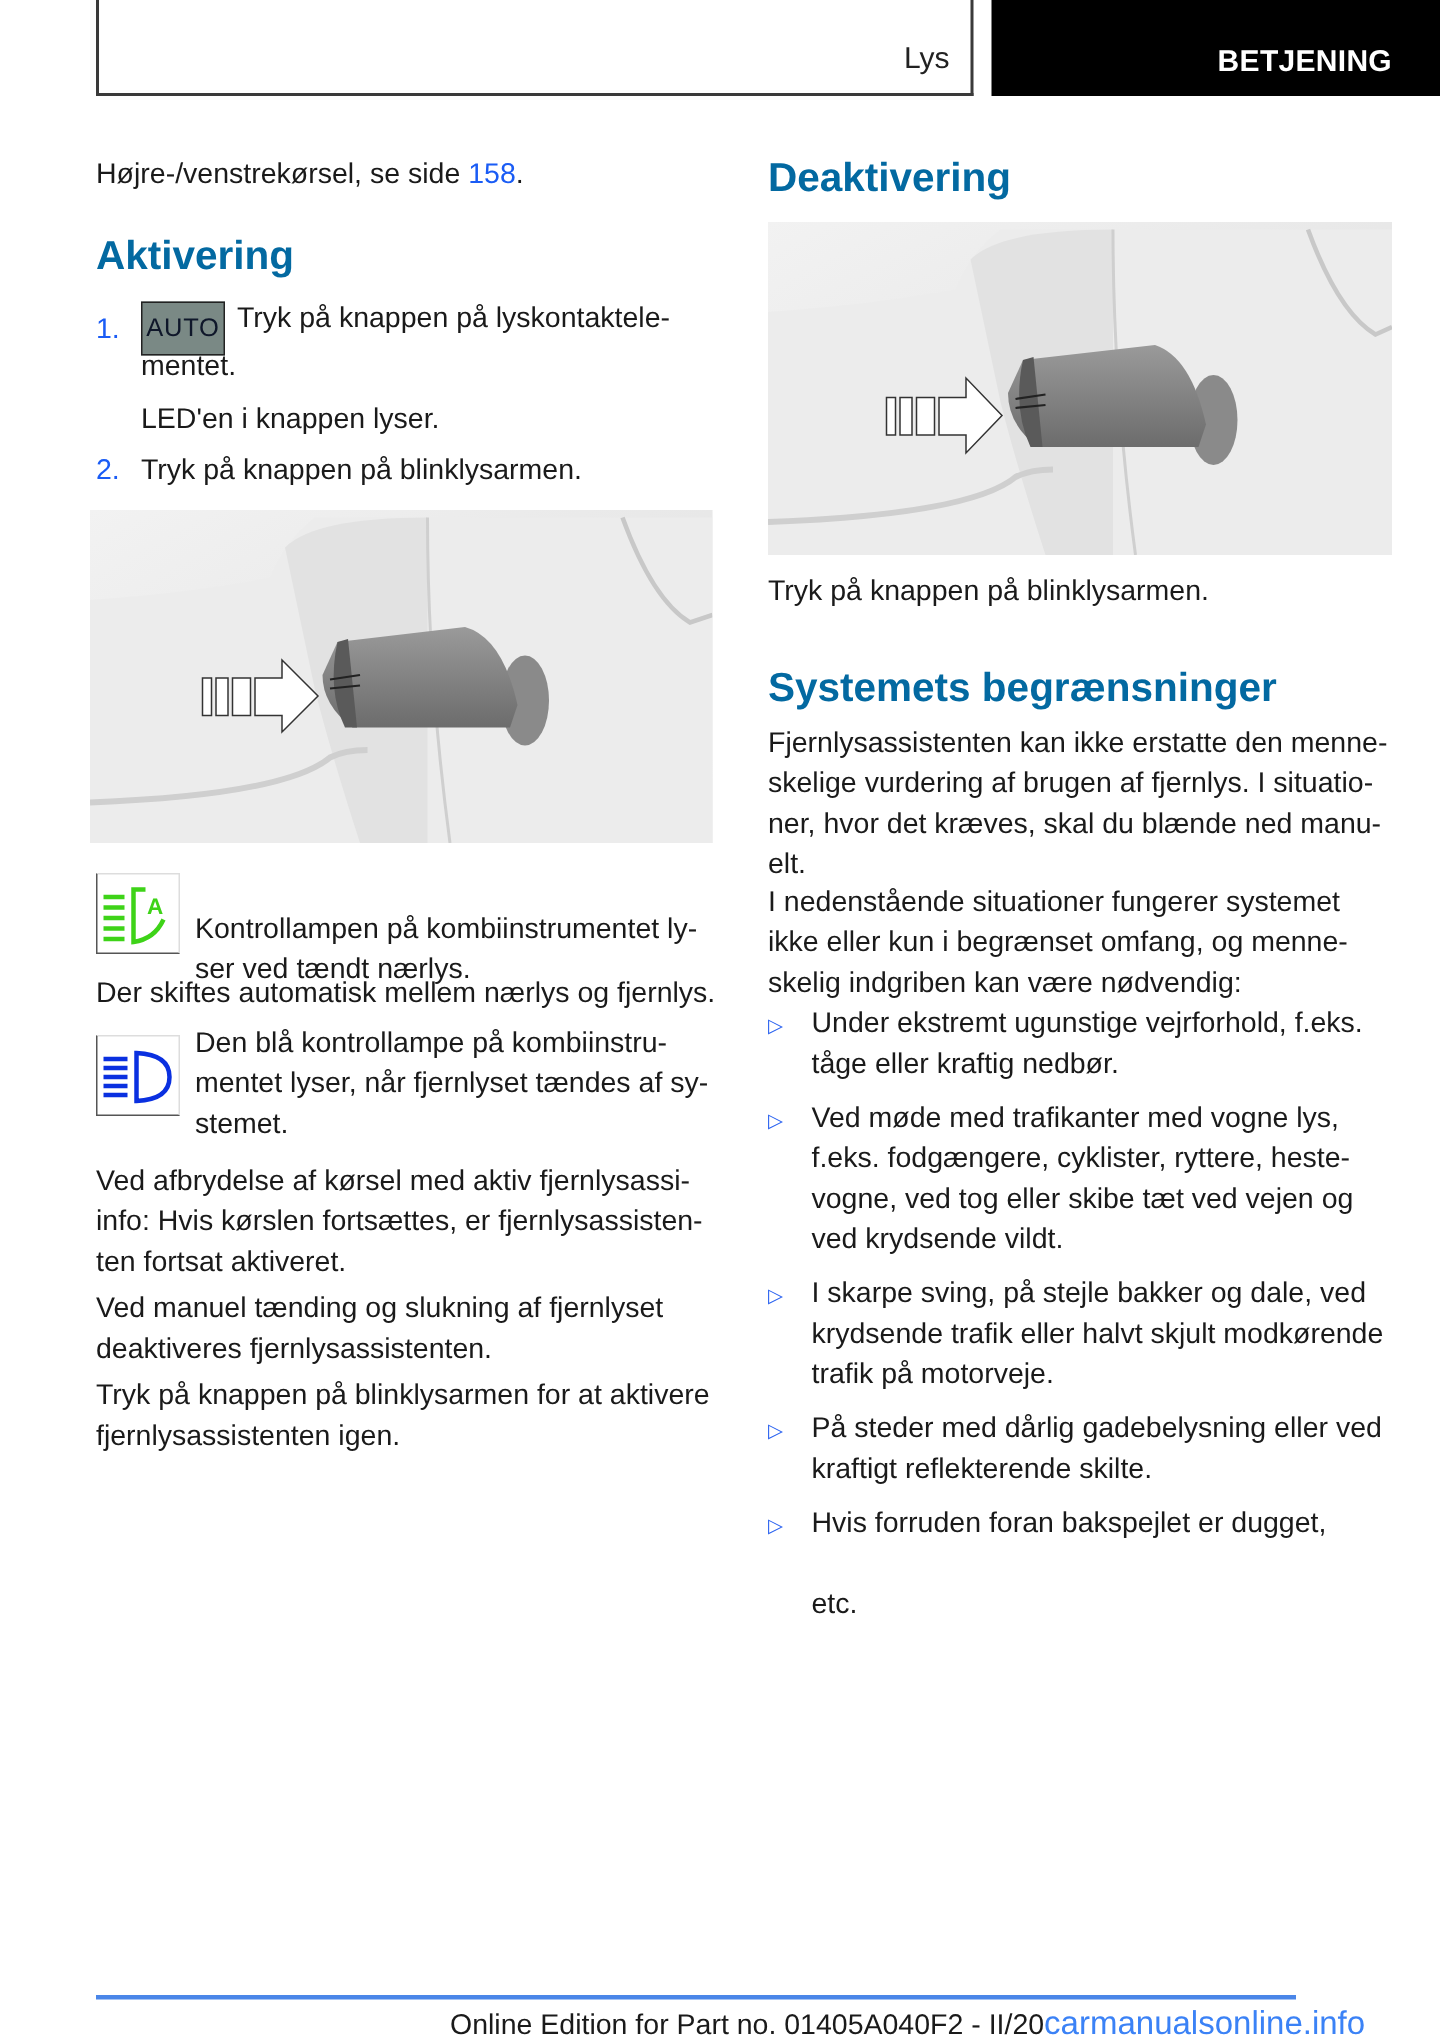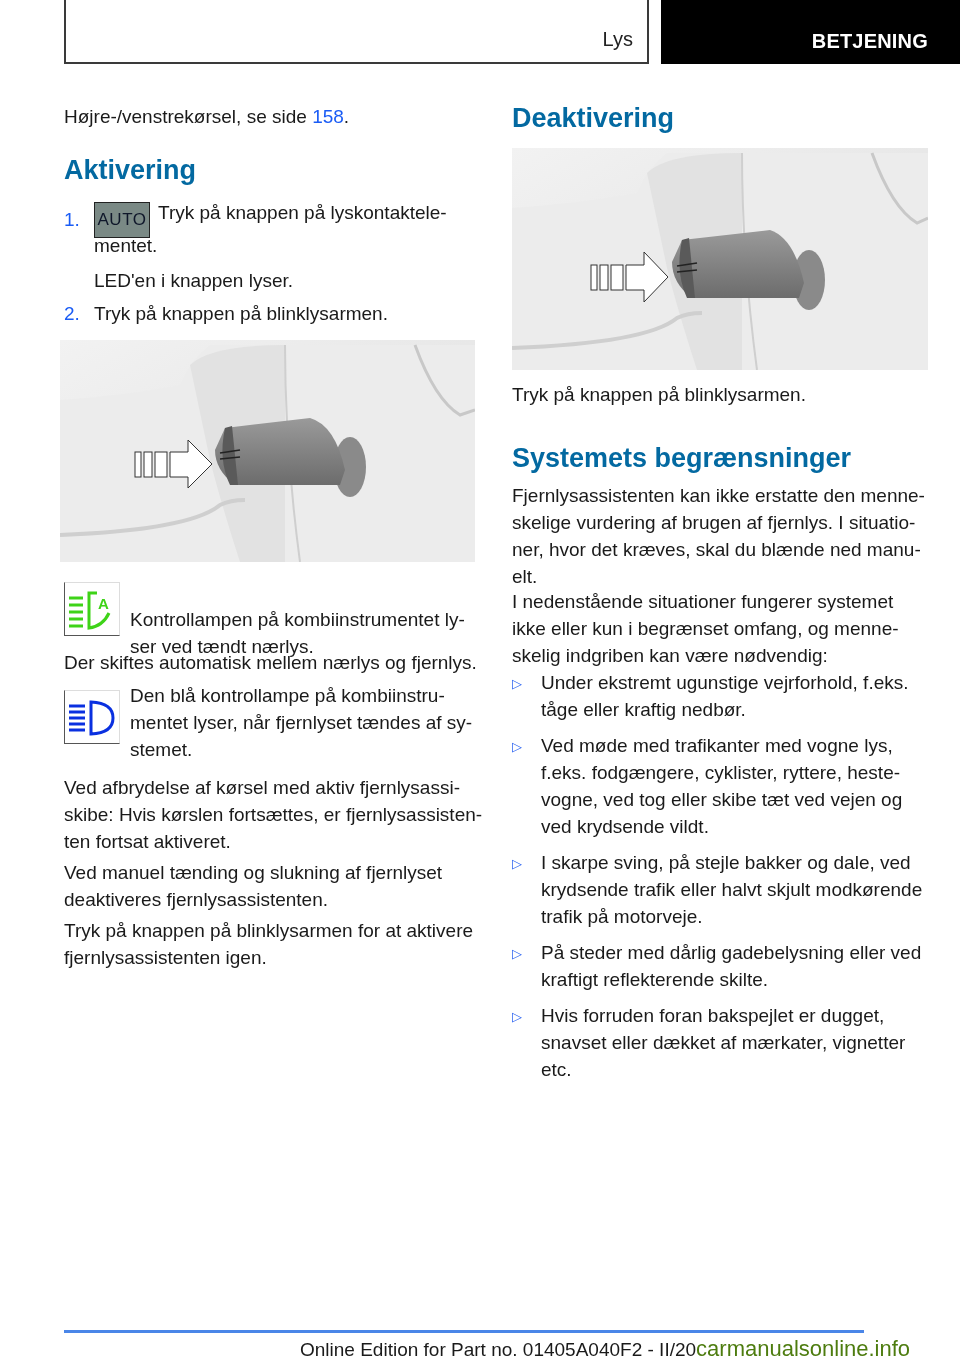--- a/index.html
+++ b/index.html
@@ -50,21 +50,21 @@
 
     .bullets { position: absolute; left: 0; width: 416px; list-style: none; }
     .bullets li { position: relative; padding-left: 29px; margin-bottom: 9px; }
     .bullets li .tri {
       position: absolute; left: 0; top: 1px; color: #2a62f0; font-size: 13px;
     }
 
     .footer-line { position: absolute; left: 64px; top: 1330px; width: 800px; height: 3px; background: #4a86e8; }
     .page-num { position: absolute; right: 34px; top: 1366px; font-size: 20px; font-weight: bold; color: #1a1a1a; }
     .footer-text { position: absolute; left: 300px; top: 1336px; font-size: 19px; color: #1a1a1a; white-space: nowrap; }
-    .footer-text .wm { color: #4d7c0f; font-size: 22px; }
+    .footer-text .wm { color: #3b82f6; font-size: 22px; }
   </style>
 </head>
 <body>
 
 <div class="hdr-box">
   <span class="hdr-section">Lys</span>
 </div>
 <div class="hdr-chapter">
   <span>BETJENING</span>
 </div>
@@ -156,21 +156,21 @@
     </svg>
   </div>
   <p class="abs" style="left:66px; top:682px; width:350px;">
     <span>Den blå kontrollampe på kombiinstru-</span><br>
     <span>mentet lyser, når fjernlyset tændes af sy-</span><br>
     <span>stemet.</span>
   </p>
 
   <p class="abs" style="top:774px; white-space:nowrap;">
     <span>Ved afbrydelse af kørsel med aktiv fjernlysassi-</span><br>
-    <span>skibe: Hvis kørslen fortsættes, er fjernlysassisten-</span><br>
+    <span>info: Hvis kørslen fortsættes, er fjernlysassisten-</span><br>
     <span>ten fortsat aktiveret.</span>
   </p>
 
   <p class="abs" style="top:859px; white-space:nowrap;">
     <span>Ved manuel tænding og slukning af fjernlyset</span><br>
     <span>deaktiveres fjernlysassistenten.</span>
   </p>
 
   <p class="abs" style="top:917px; white-space:nowrap;">
     <span>Tryk på knappen på blinklysarmen for at aktivere</span><br>
@@ -251,21 +251,21 @@
       <span>trafik på motorveje.</span>
     </li>
     <li>
       <span class="tri">▷</span>
       <span>På steder med dårlig gadebelysning eller ved</span><br>
       <span>kraftigt reflekterende skilte.</span>
     </li>
     <li>
       <span class="tri">▷</span>
       <span>Hvis forruden foran bakspejlet er dugget,</span><br>
-      <span>snavset eller dækket af mærkater, vignetter</span><br>
+      <br>
       <span>etc.</span>
     </li>
   </ul>
 </div>
 
 <span class="page-num">157</span>
 <div class="footer-line"></div>
 <div class="footer-text">
   <span>Online Edition for Part no. 01405A040F2 - II/20</span><span class="wm">carmanualsonline.info</span>
 </div>

